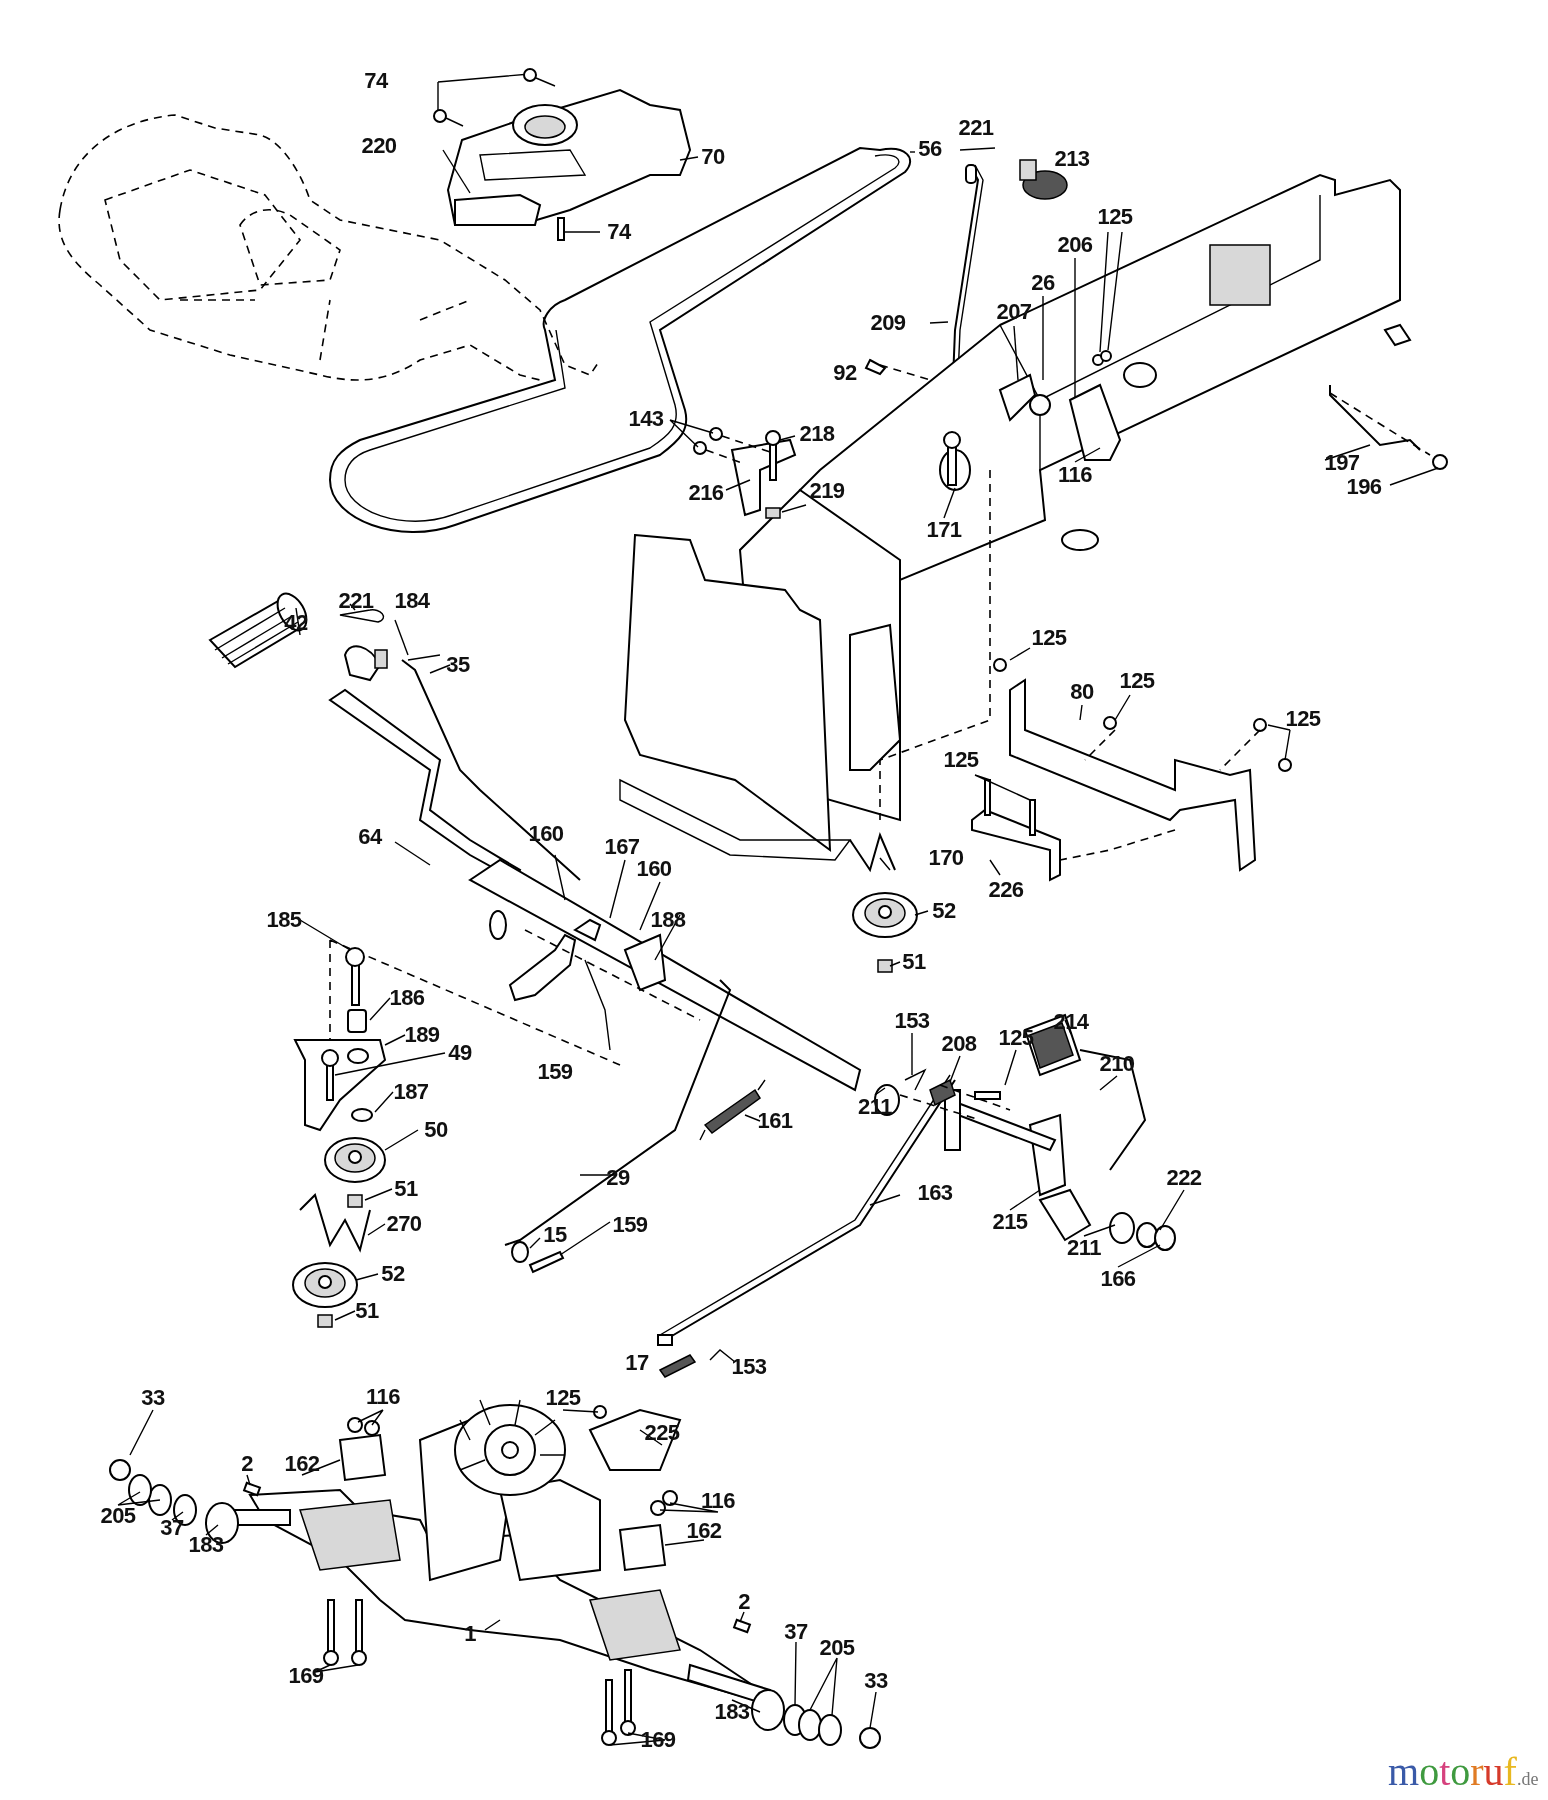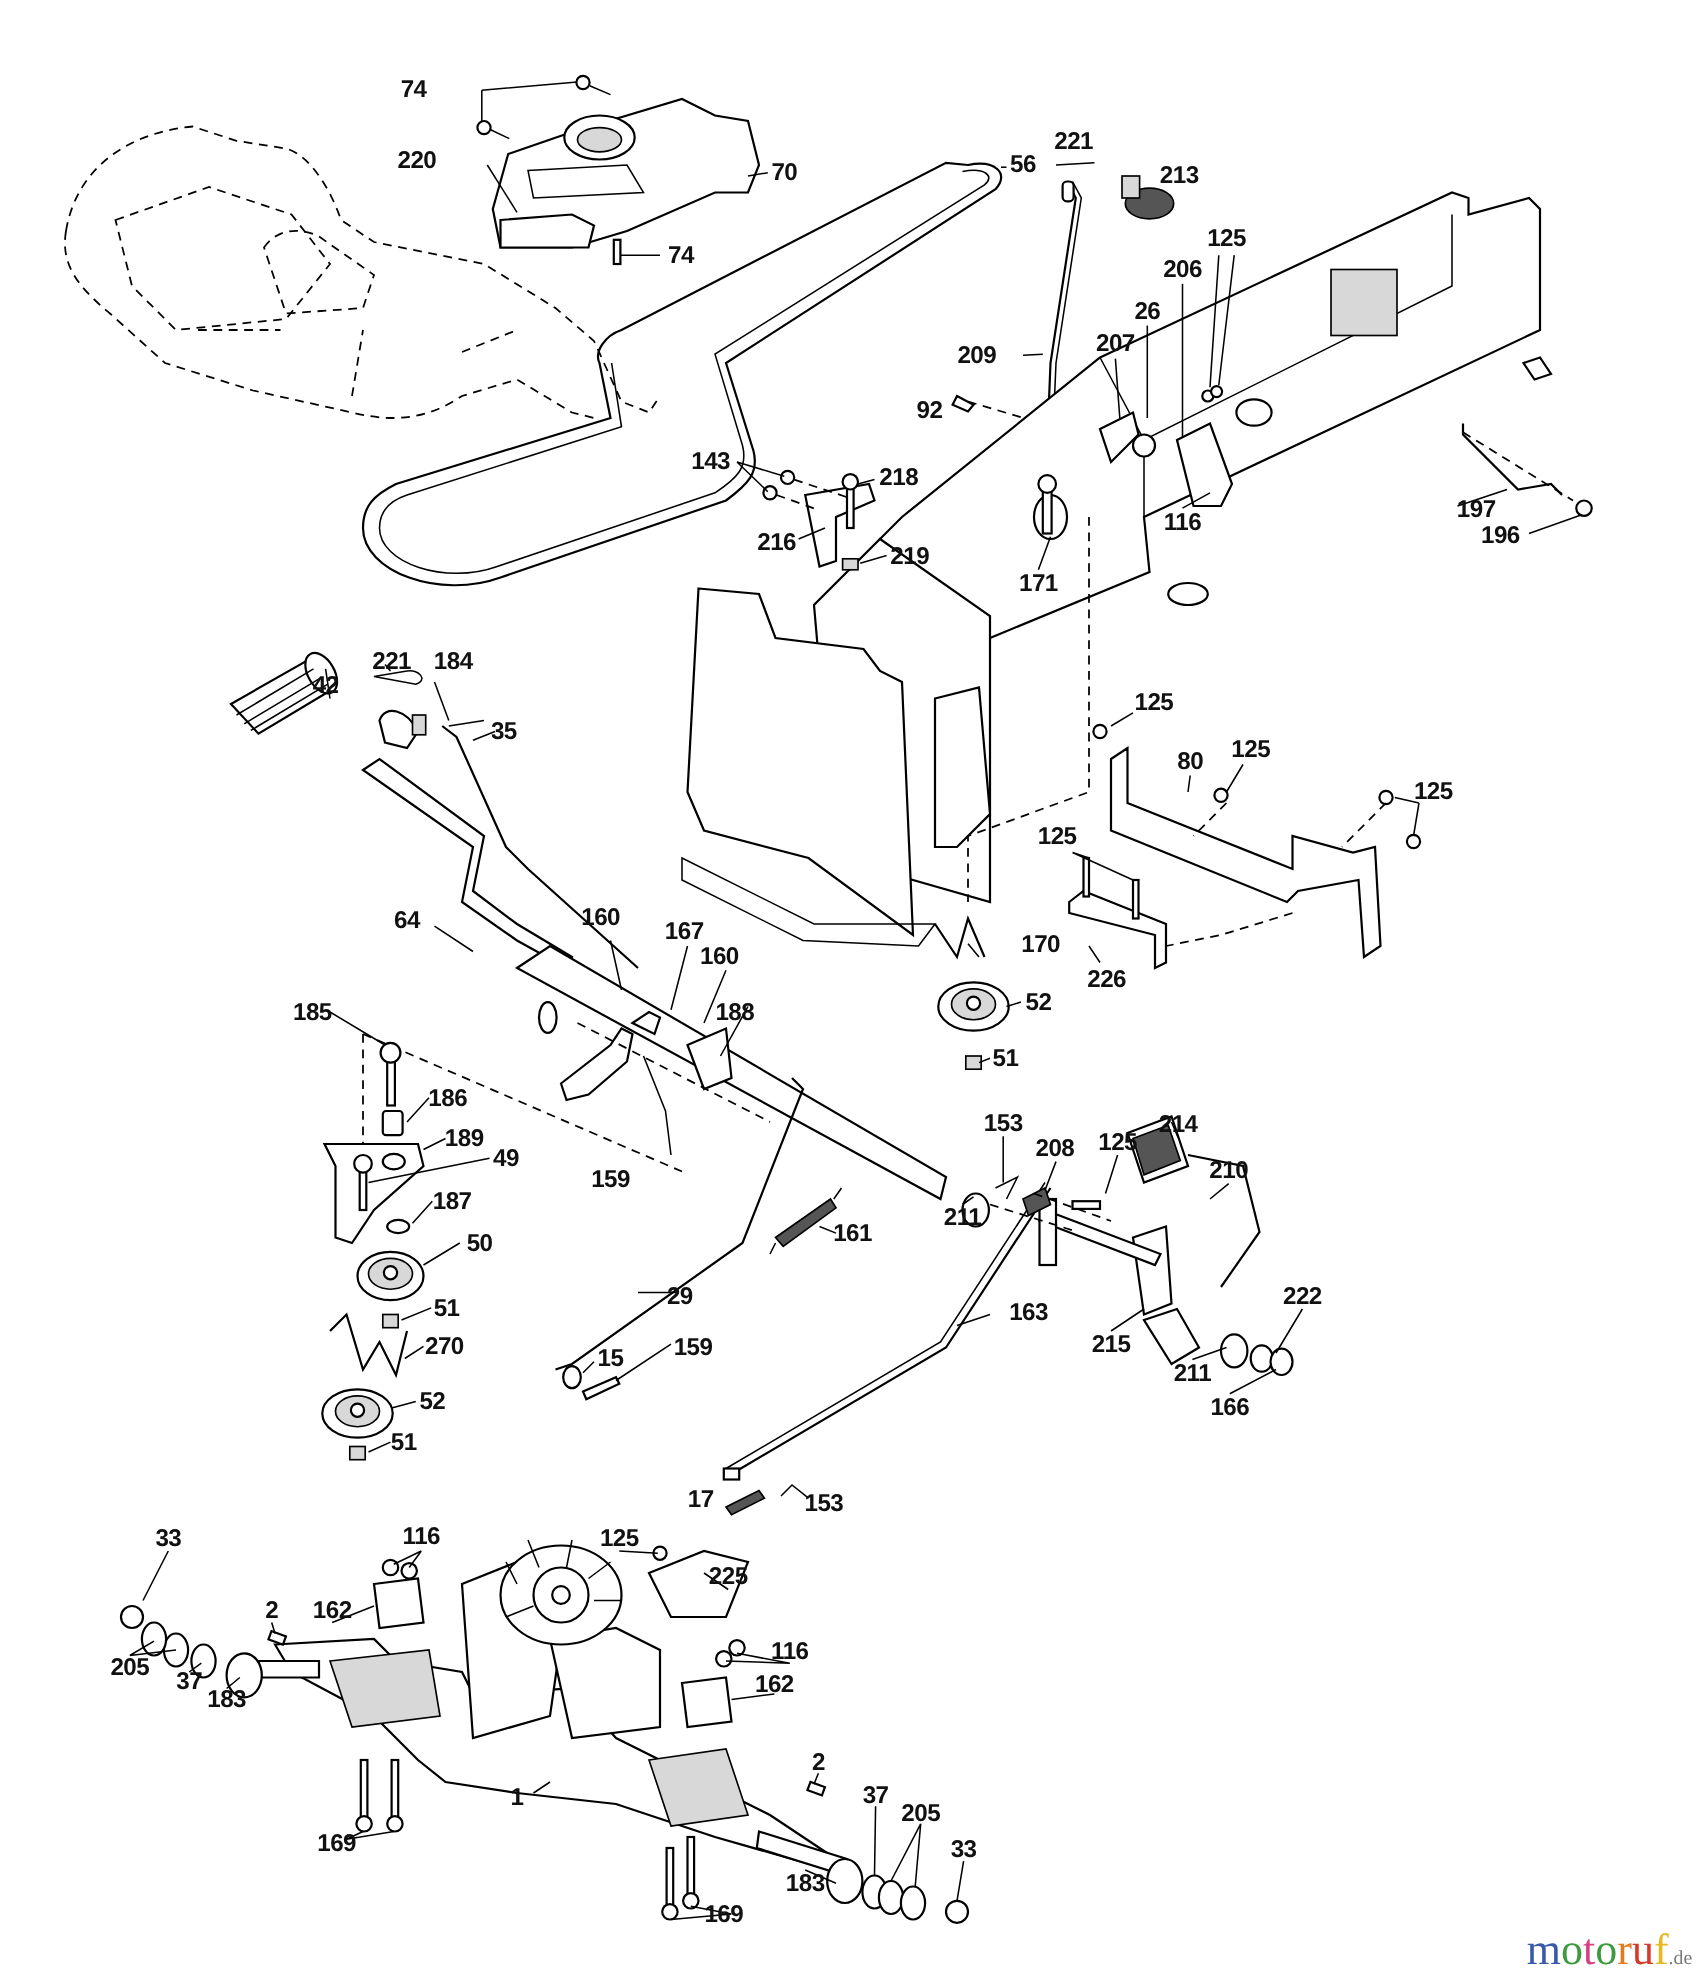--- a/index.html
+++ b/index.html
@@ -289,21 +289,21 @@
     <div class="lbl" style="left: 1072px; top: 159px;">213</div>
     <div class="lbl" style="left: 1115px; top: 217px;">125</div>
     <div class="lbl" style="left: 1075px; top: 245px;">206</div>
     <div class="lbl" style="left: 1043px; top: 283px;">26</div>
     <div class="lbl" style="left: 1014px; top: 312px;">207</div>
     <div class="lbl" style="left: 888px; top: 323px;">209</div>
     <div class="lbl" style="left: 845px; top: 373px;">92</div>
     <div class="lbl" style="left: 646px; top: 419px;">143</div>
     <div class="lbl" style="left: 817px; top: 434px;">218</div>
     <div class="lbl" style="left: 706px; top: 493px;">216</div>
-    <div class="lbl" style="left: 827px; top: 506px;">219</div>
+    <div class="lbl" style="left: 827px; top: 491px;">219</div>
     <div class="lbl" style="left: 944px; top: 530px;">171</div>
     <div class="lbl" style="left: 1075px; top: 475px;">116</div>
     <div class="lbl" style="left: 1306px; top: 463px; margin-left: 36px;">197</div>
     <div class="lbl" style="left: 1364px; top: 487px;">196</div>
     <div class="lbl" style="left: 356px; top: 601px;">221</div>
     <div class="lbl" style="left: 412px; top: 601px;">184</div>
     <div class="lbl" style="left: 296px; top: 623px;">42</div>
     <div class="lbl" style="left: 458px; top: 665px;">35</div>
     <div class="lbl" style="left: 1049px; top: 638px;">125</div>
     <div class="lbl" style="left: 1082px; top: 692px;">80</div>

